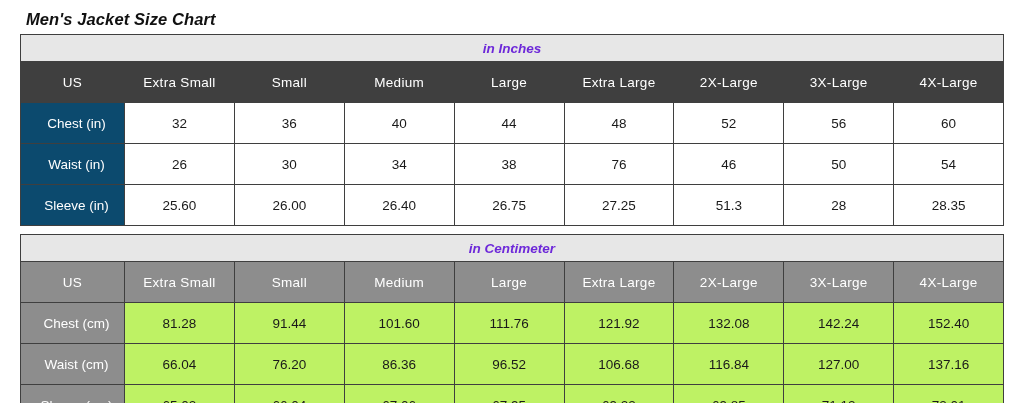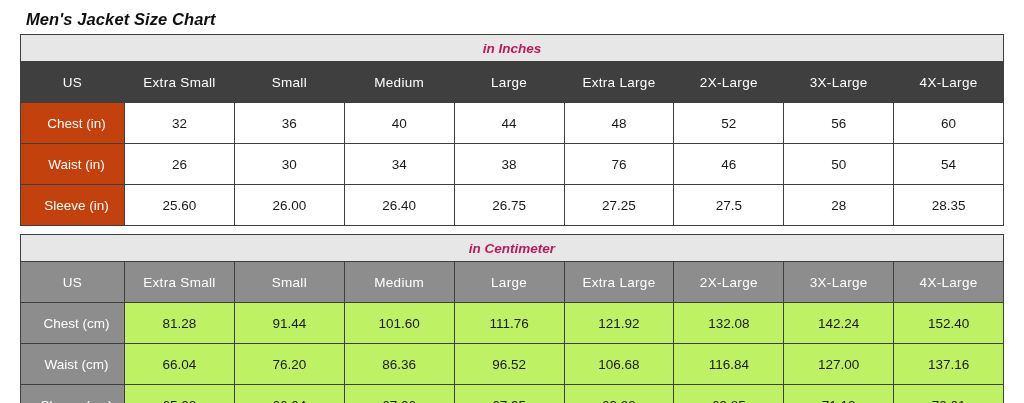--- a/index.html
+++ b/index.html
@@ -42,35 +42,35 @@
     font-size: 13.5px;
     height: 40px;
     padding: 0 2px;
   }
   
   .banner {
     background: #e7e7e7;
     font-style: italic;
     font-weight: bold;
     font-size: 16px;
-    color: #be185d;
+    color: #6d28d9;
     height: 26px !important;
     border: 1px solid #3f3f3f;
   }
   
   .hdr td {
     background: #3f3f3f;
     color: #ffffff;
     font-size: 13.5px;
     height: 32px;
     letter-spacing: 0.3px;
   }
   
   .rowlabel {
-    background: #c2410c;
+    background: #0c4a6e;
     color: #ffffff;
     text-align: center;
     padding-left: 10px !important;
     font-size: 13.5px;
   }
   
   .shaded td {
     background: #bef264;
   }
   .cm-hdr td {
@@ -144,21 +144,21 @@
         <td>50</td>
         <td>54</td>
       </tr>
       <tr>
         <td class="rowlabel">Sleeve (in)</td>
         <td>25.60</td>
         <td>26.00</td>
         <td>26.40</td>
         <td>26.75</td>
         <td>27.25</td>
-        <td>27.5</td>
+        <td>51.3</td>
         <td>28</td>
         <td>28.35</td>
       </tr>
     </tbody>
   </table>
 
   <div class="spacer"></div>
 
   <table class="size-table">
     <colgroup>

